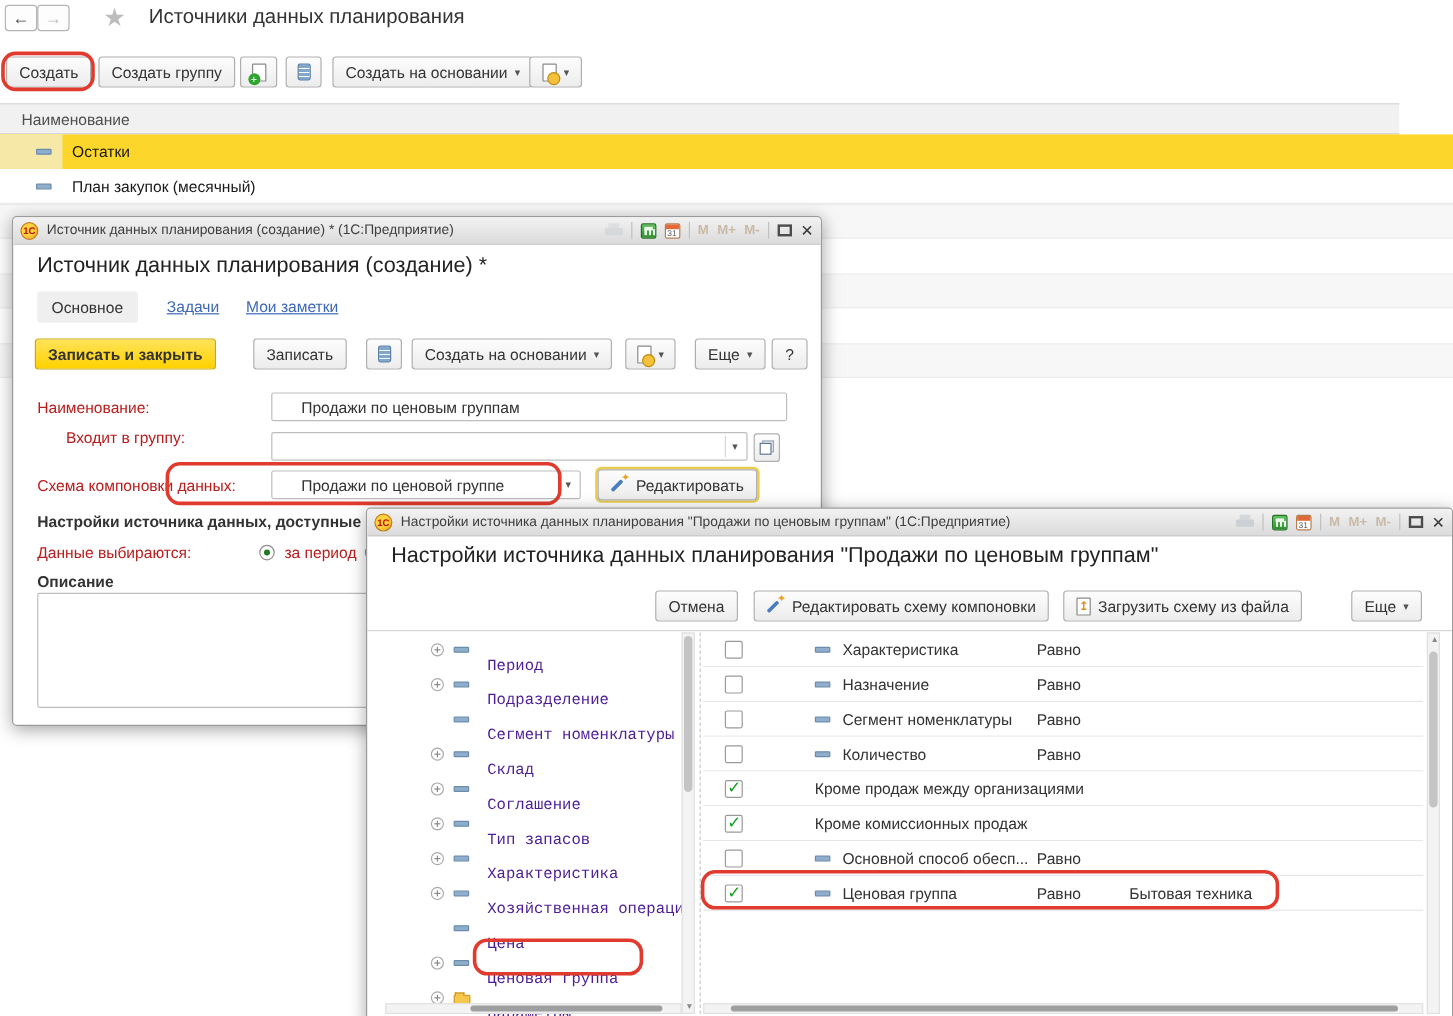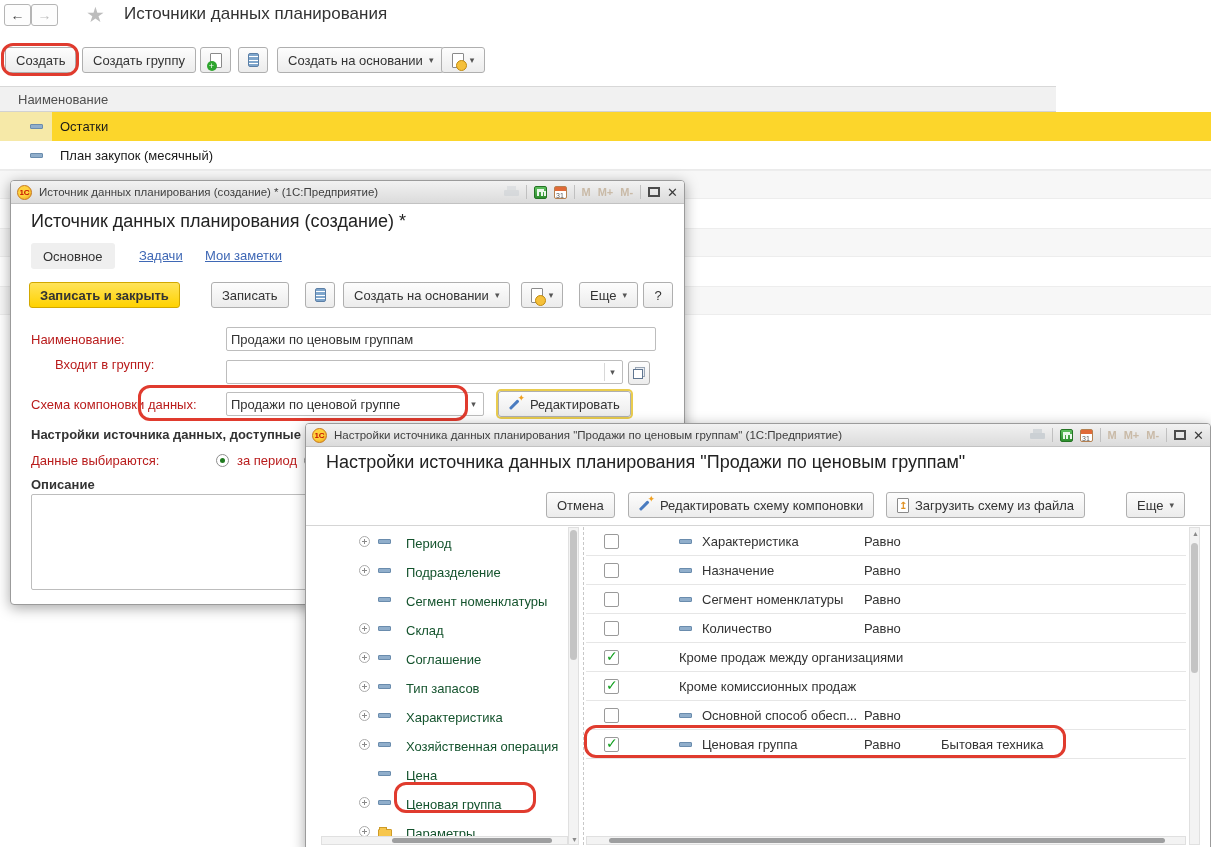--- a/index.html
+++ b/index.html
@@ -9,31 +9,31 @@
 
   
   .btn { position:absolute; display:inline-flex; align-items:center; justify-content:center;
     height:26px; padding:0 10px; background:linear-gradient(#FDFDFD,#ECECEC);
     border:1px solid #AFAFAF; border-radius:3px; color:#333; white-space:nowrap; cursor:default; }
   .btn-yellow { background:linear-gradient(#FFE35A,#FFD200); border-color:#D2A800; font-weight:bold;text-align:right; }
   .caret { font-size:9px; color:#555; margin-left:6px; }
   .icon-btn { padding:0 6px; }
   .field-label { position:absolute; color:#b91c1c; white-space:nowrap; }
   .input { position:absolute; height:24px; background:#fff; border:1px solid #BDBDBD;
-    border-radius:2px; padding:0 4px; display:flex; align-items:center; white-space:nowrap; overflow:hidden; }
+    border-radius:2px; padding:0 24px; display:flex; align-items:center; white-space:nowrap; overflow:hidden; }
   .combo-seg { position:absolute; right:2px; top:2px; bottom:2px; width:16px; display:flex;
     align-items:center; justify-content:center; border-left:1px solid #D8D8D8; color:#555; font-size:9px; }
   .annotation { position:absolute; border:3px solid #E03B2E; border-radius:12px; pointer-events:none; z-index:50; }
 
   
   .nav-btn { position:absolute; top:4px; width:27px; height:22px; border:1px solid #B5B5B5;
     border-radius:3px; background:#FDFDFD; display:flex; align-items:center; justify-content:center; font-size:14px; }
   .star { position:absolute; left:86px; top:3px; font-size:21px; color:#BDBDBD; }
   .page-title { position:absolute; left:124px; top:4px; font-size:17px; color:#333; }
-  .list-header { position:absolute; left:0; top:86px; width:1056px; height:26px; background:#F1F1F1;
+  .list-header { position:absolute; left:0; top:86px; width:1166px; height:26px; background:#F1F1F1;
     border-top:1px solid #D8D8D8; border-bottom:1px solid #D2D2D2; display:flex; align-items:center;
     padding-left:18px; color:#4F4F4F; }
   .list-row { position:absolute; left:0; width:1211px; height:29px; }
   .list-row .cell-left { position:absolute; left:0; top:0; width:52px; height:29px; }
   .list-row.selected { background:#FCD62B; }
   .list-row.selected .cell-left { background:#F6E9A8; }
   .list-row .dash-icon { position:absolute; left:30px; top:12px; }
   .list-row .row-label { position:absolute; left:60px; top:7px; color:#1A1A1A; }
   .list-row.plain { background:#fff; border-bottom:1px solid #EBEBEB; }
   .stripe { position:absolute; left:0; width:1211px; height:29px; background:#F7F7F7; border-top:1px solid #EDEDED; border-bottom:1px solid #EDEDED; }
@@ -94,21 +94,21 @@
 
   
   .content-divider { position:absolute; left:0; right:0; height:1px; background:#D5D5D5; }
   .tree-row { position:absolute; left:15px; width:247px; height:29px; }
   .expander { position:absolute; left:38px; top:9px; width:11px; height:11px; border:1px solid #ABABAB; border-radius:50%; background:#fff; }
   .expander::before { content:''; position:absolute; left:2px; top:4px; width:5px; height:1px; background:#8A8A8A; }
   .expander::after { content:''; position:absolute; left:4px; top:2px; width:1px; height:5px; background:#8A8A8A; }
   .tree-row .dash-icon, .tree-row .folder-icon { position:absolute; left:57px; top:12px; }
   .folder-icon { display:inline-block; width:14px; height:10px; background:#F7C64C; border:1px solid #CE9B28; border-radius:1px; position:relative; }
   .folder-icon::before { content:''; position:absolute; left:0; top:-3px; width:6px; height:2px; background:#F7C64C; border:1px solid #CE9B28; border-bottom:none; }
-  .tree-label { position:absolute; left:85px; top:9px; white-space:nowrap; color:#14532d; }
+  .tree-label { position:absolute; left:85px; top:20px; white-space:nowrap; color:#4c1d95;font-family:Liberation Mono, monospace; }
 
   .vscroll { position:absolute; width:11px; background:#F3F3F3; border:1px solid #E0E0E0; }
   .vthumb { position:absolute; left:1px; width:7px; background:#C4C4C4; border-radius:4px; }
   .sarrow { position:absolute; left:0; width:9px; text-align:center; font-size:7px; color:#8A8A8A; }
   .hscroll { position:absolute; height:9px; background:#F3F3F3; border:1px solid #E0E0E0; }
   .hthumb { position:absolute; top:1px; height:5px; background:#9E9FA0; border-radius:3px; }
   .splitter { position:absolute; width:0; border-left:1px dashed #C8C8C8; }
 
   .filter-row { position:absolute; left:280px; width:600px; height:29px; border-bottom:1px solid #E6E6E6; background:#fff; }
   .checkbox { position:absolute; left:18px; top:7px; width:15px; height:15px; background:#fff; border:1px solid #9A9A9A; border-radius:2px; }

